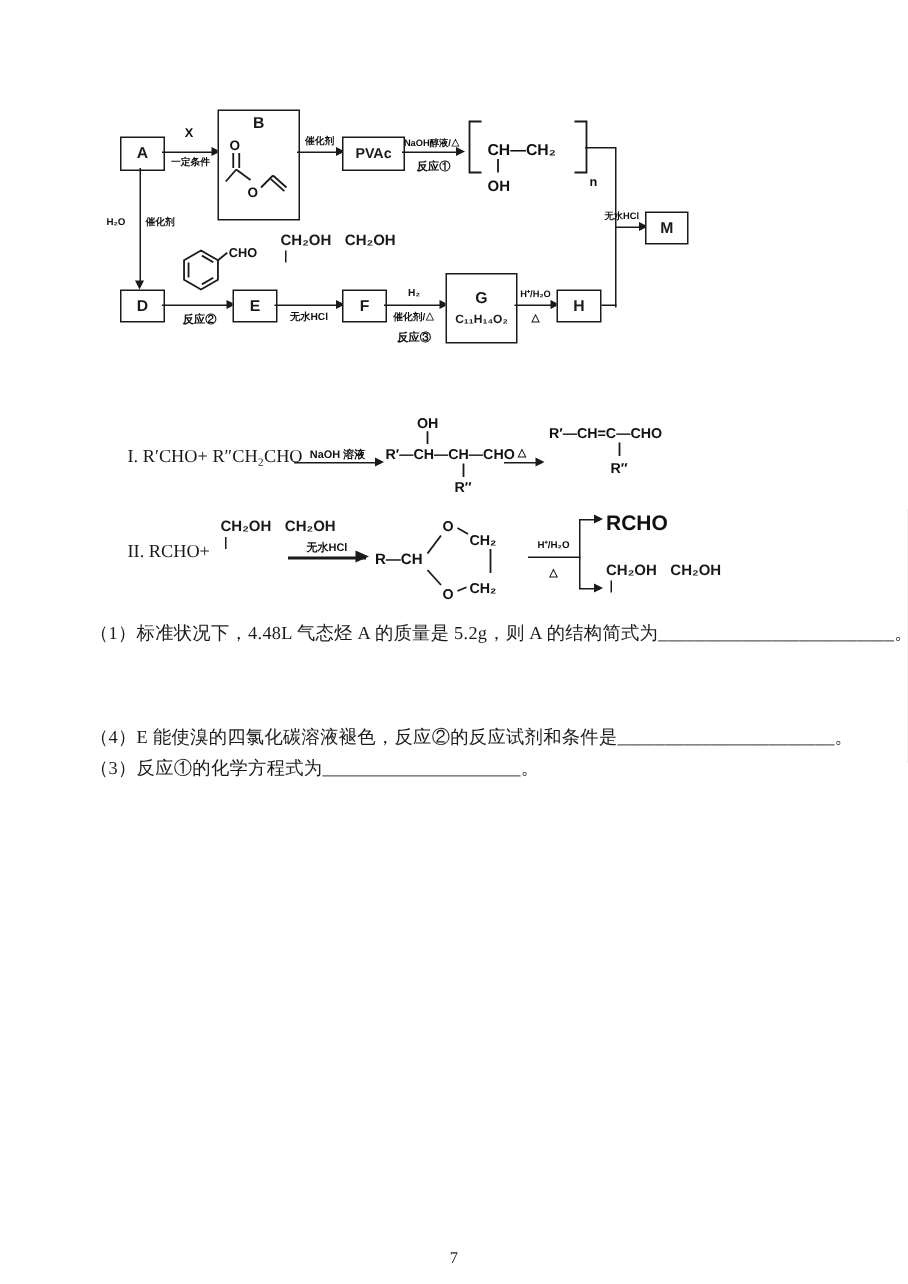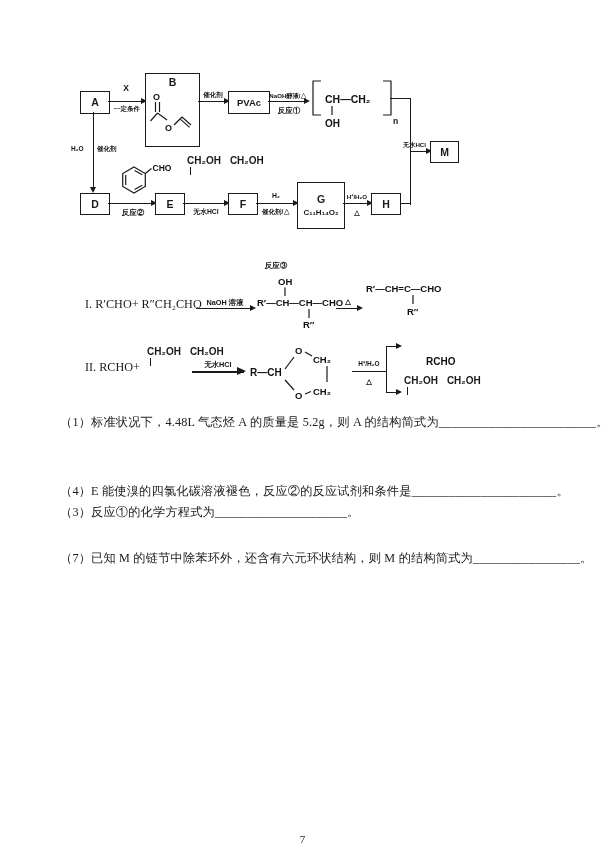--- a/index.html
+++ b/index.html
@@ -127,21 +127,21 @@
     <div class="ah" style="left:183px;top:203px;width:45px;"></div>
     <div class="lbl ctr" style="left:206px;top:209px;font-size:6.8px;">无水HCl</div>
 
     <div class="fbox" style="left:228px;top:193px;width:28px;height:20px;">
       <span>F</span>
     </div>
 
     <div class="ah" style="left:256px;top:203px;width:41px;"></div>
     <div class="lbl ctr" style="left:276px;top:193px;font-size:6.8px;">H₂</div>
     <div class="lbl ctr" style="left:276px;top:209px;font-size:6.5px;">催化剂/△</div>
-    <div class="lbl ctr" style="left:276px;top:221px;font-size:7.5px;margin-top:41px;">反应③</div>
+    <div class="lbl ctr" style="left:276px;top:221px;font-size:7.5px;">反应③</div>
 
     <div class="fbox" style="left:297px;top:182px;width:46px;height:45px;flex-direction:column;gap:4px;">
       <span>G</span>
       <span style="font-size:8px;">C₁₁H₁₄O₂</span>
     </div>
 
     <div class="ah" style="left:343px;top:203px;width:28px;"></div>
     <div class="lbl ctr" style="left:357px;top:194px;font-size:6.2px;">H⁺/H₂O</div>
     <div class="lbl ctr" style="left:357px;top:209px;font-size:7px;">△</div>
 
@@ -194,28 +194,27 @@
       <line x1="61" y1="51.5" x2="55" y2="54"></line>
       <text x="45" y="59" font-size="9.5">O</text>
       <line x1="44" y1="50" x2="35" y2="40"></line>
     </svg>
     <div class="ln" style="left:352px;top:33px;width:35px;height:1.2px;"></div>
     <div class="lbl ctr" style="left:369px;top:23px;font-size:6.5px;">H⁺/H₂O</div>
     <div class="lbl ctr" style="left:369px;top:40px;font-size:7.3px;">△</div>
 
     <div class="ln" style="left:386px;top:8px;width:1.3px;height:46px;"></div>
     <div class="ah" style="left:386px;top:8px;width:14px;"></div>
-    <div class="lbl" style="left:404px;top:19px;font-size:10px;margin-left:22px;">RCHO</div>
+    <div class="lbl" style="left:404px;top:3px;font-size:14px;">RCHO</div>
     <div class="ah" style="left:386px;top:54px;width:14px;"></div>
     <div class="glycol" style="left:404px;top:38px;">
       <span>CH₂OH</span>
       <span>CH₂OH</span>
       <i class="gbond"></i>
     </div>
   </div>
 
   <div class="qline" style="top:414px;">（1）标准状况下，4.48L 气态烃 A 的质量是 5.2g，则 A 的结构简式为_________________________。</div>
   <div class="qline" style="top:460px;margin-top:44px;">（3）反应①的化学方程式为_____________________。</div>
   <div class="qline" style="top:483px;">（4）E 能使溴的四氯化碳溶液褪色，反应②的反应试剂和条件是_______________________。</div>
-  <div class="qline" style="top:550px;">（7）已知 M 的链节中除苯环外，还含有六元环状结构，则 M 的结构简式为_________________。</div>
 
   <div class="pagenum">7</div>
 </div>
 
 </body></html>

